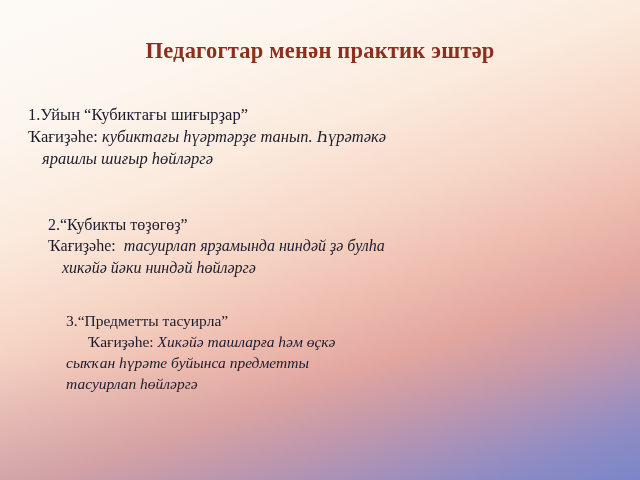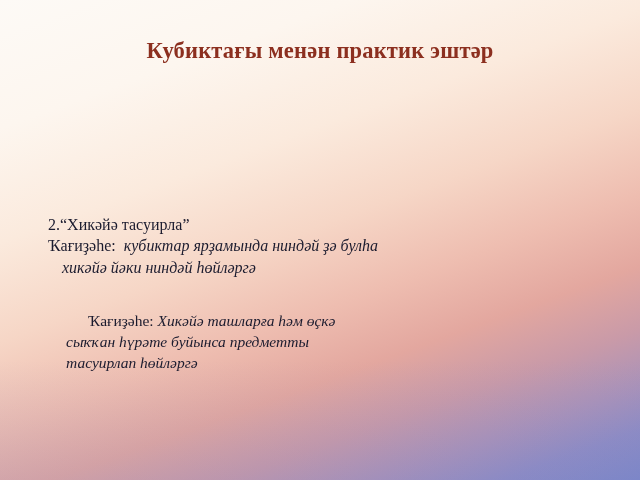--- a/index.html
+++ b/index.html
@@ -91,28 +91,34 @@
   .p3-first {
     display: block;
     text-indent: 22px;
   }
 </style>
 </head>
 <body>
 
 <div class="slide">
 
-  <div class="title">Кубиктағы менән практик эштәр</div>
+  <div class="title">Педагогтар менән практик эштәр</div>
 
+  <div class="body-block lvl1">
+    <span class="line"><span>1.</span><span>Уйын “Кубиктағы шиғырҙар”</span></span>
+    <span class="line"><span>Ҡағиҙәһе:</span> <span class="ital">кубиктағы һүәртәрҙе танып. Һүрәтәкә</span></span>
+    <span class="line-indent ital">ярашлы шиғыр һөйләргә</span>
+  </div>
 
   <div class="body-block lvl2">
-    <span class="line"><span>2.</span><span>“Хикәйә тасуирла”</span></span>
-    <span class="line"><span>Ҡағиҙәһе:</span>&nbsp; <span class="ital">кубиктар ярҙамында ниндәй ҙә булһа</span></span>
+    <span class="line"><span>2.</span><span>“Кубикты төҙөгөҙ”</span></span>
+    <span class="line"><span>Ҡағиҙәһе:</span>&nbsp; <span class="ital">тасуирлап ярҙамында ниндәй ҙә булһа</span></span>
     <span class="line-indent ital">хикәйә йәки ниндәй һөйләргә</span>
   </div>
 
   <div class="body-block lvl3">
+    <span class="line"><span>3.</span><span>“Предметты тасуирла”</span></span>
     <span class="p3-first justified"><span>Ҡағиҙәһе:</span> <span class="ital">Хикәйә ташларға һәм өҫкә</span></span>
     <span class="line justified"><span class="ital">сыҡҡан һүрәте буйынса предметты</span></span>
     <span class="line"><span class="ital">тасуирлап һөйләргә</span></span>
   </div>
 
 </div>
 
 </body></html>

